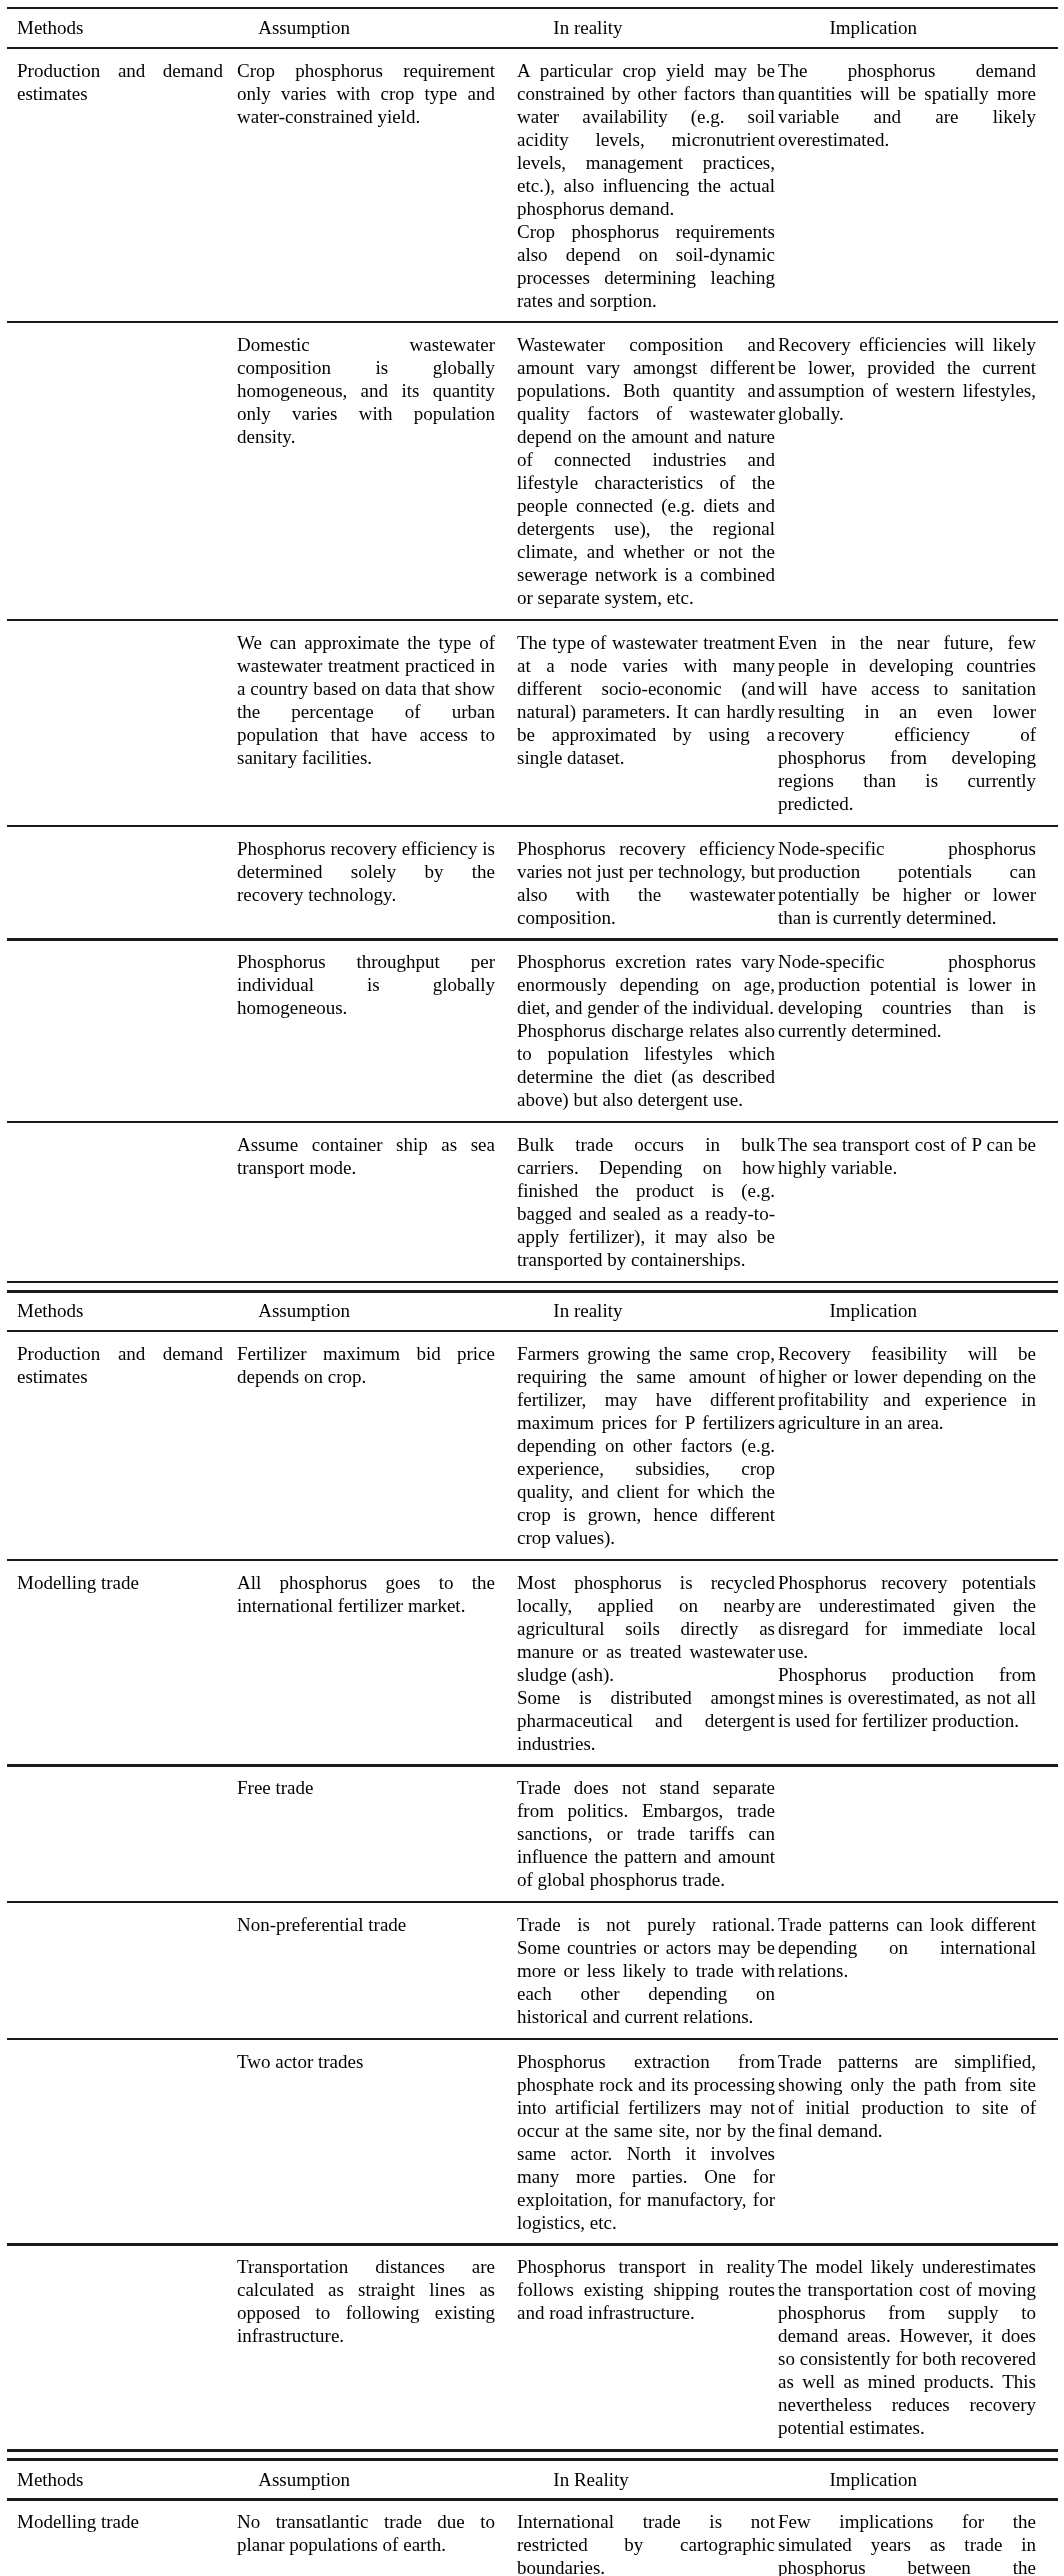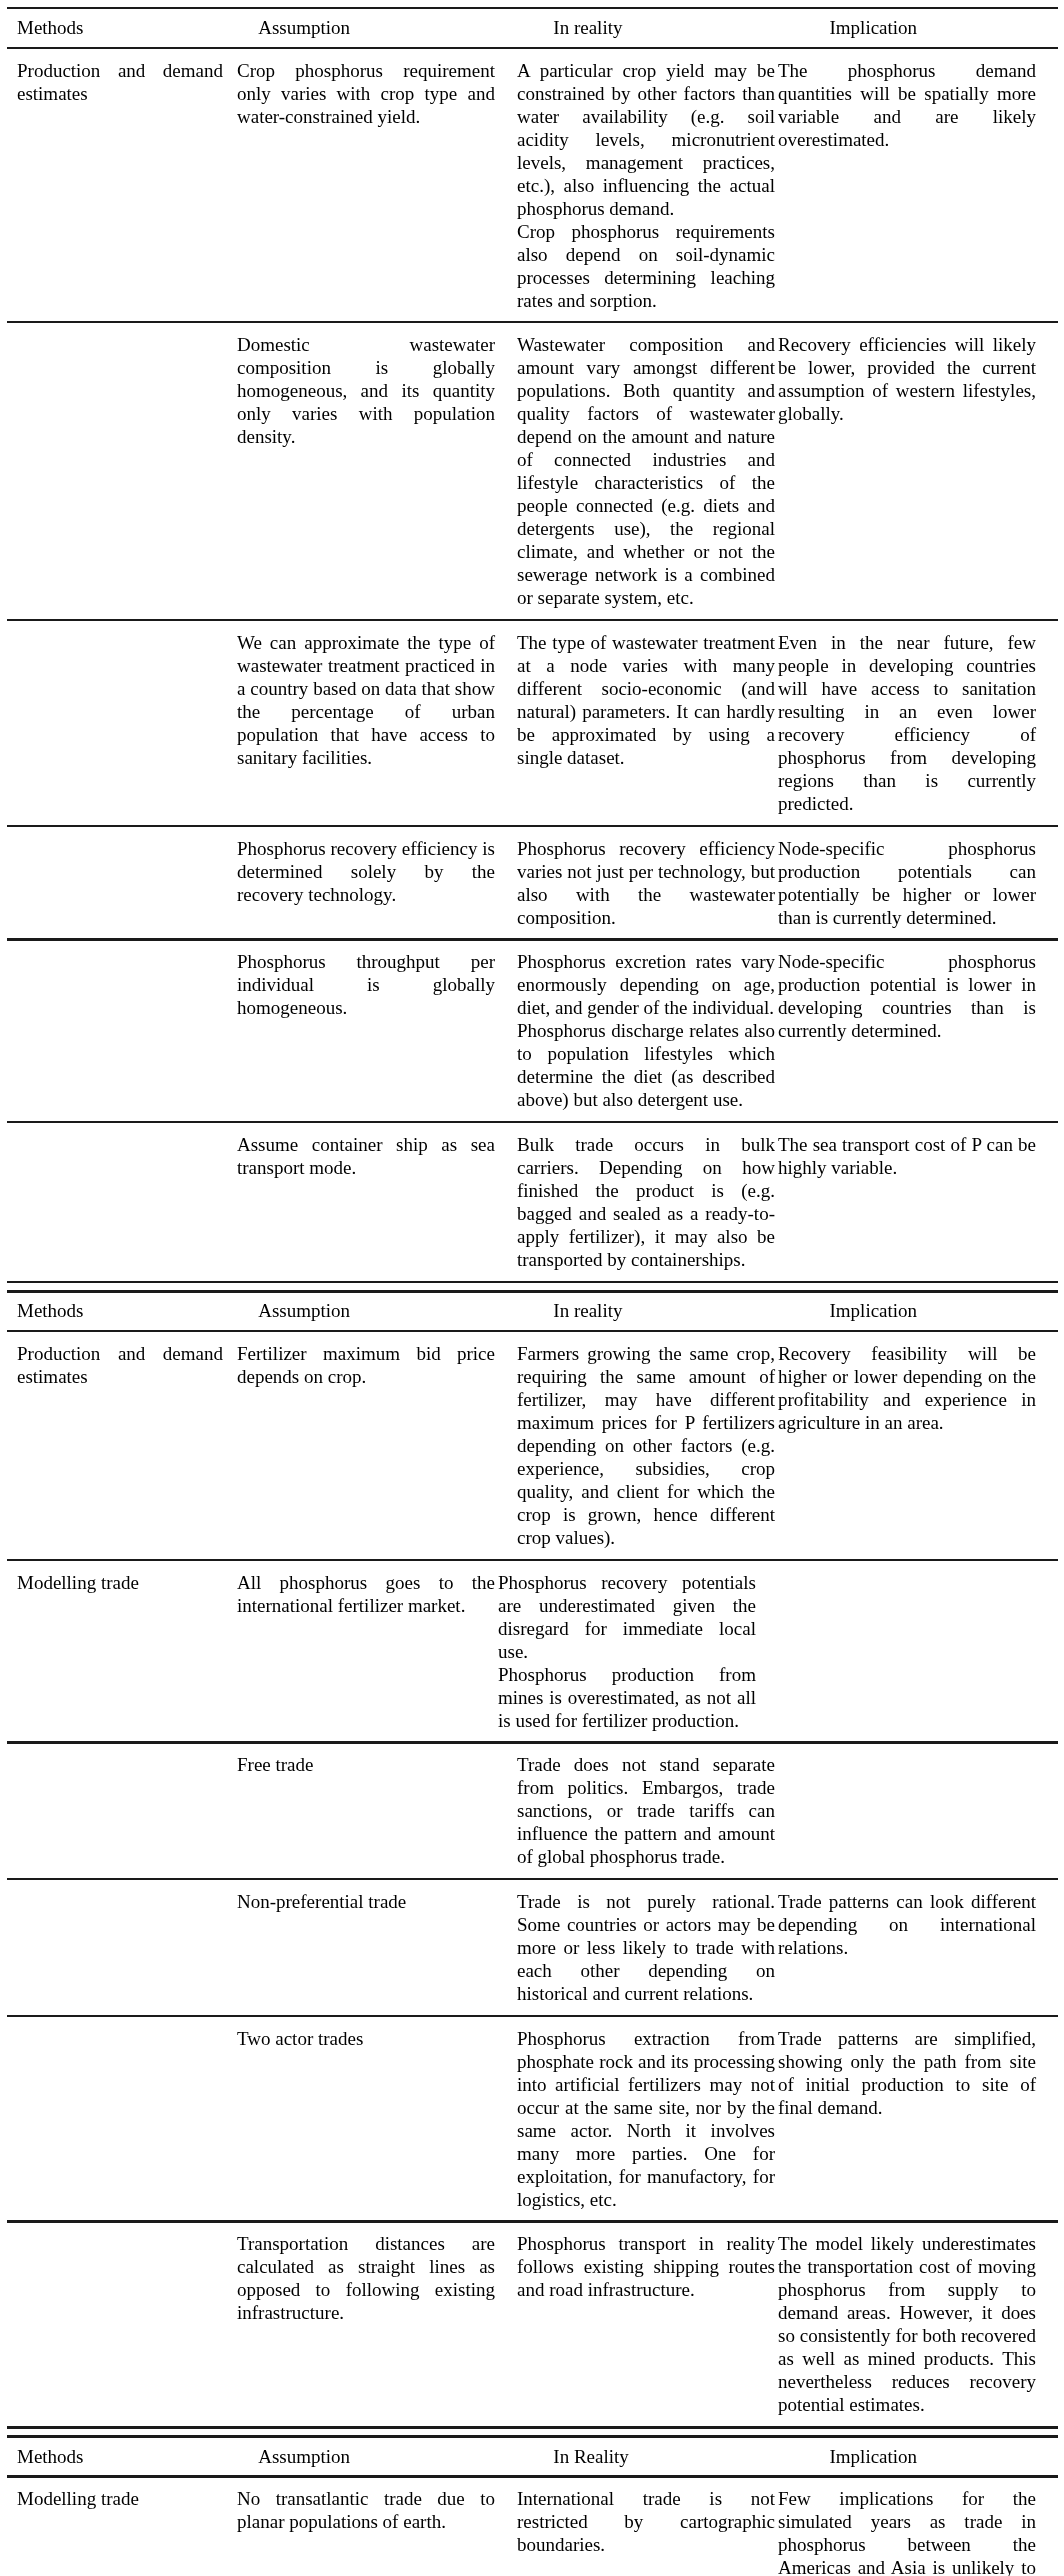--- a/index.html
+++ b/index.html
@@ -176,20 +176,24 @@
       </div>
     </div>
     <div class="rule" style="height: 2.1px;"></div>
     <div class="trow">
       <div class="cell c1">
         <p>Modelling trade</p>
       </div>
       <div class="cell c2">
         <p>All phosphorus goes to the international fertilizer market.</p>
       </div>
+      <div class="cell c3">
+        <p>Most phosphorus is recycled locally, applied on nearby agricultural soils directly as manure or as treated wastewater sludge (ash).</p>
+        <p>Some is distributed amongst pharmaceutical and detergent industries.</p>
+      </div>
       <div class="cell c4">
         <p>Phosphorus recovery potentials are underestimated given the disregard for immediate local use.</p>
         <p>Phosphorus production from mines is overestimated, as not all is used for fertilizer production.</p>
       </div>
     </div>
     <div class="rule" style="height: 2.1px;"></div>
     <div class="trow">
       <div class="cell c1"></div>
       <div class="cell c2">
         <p>Free trade</p>

